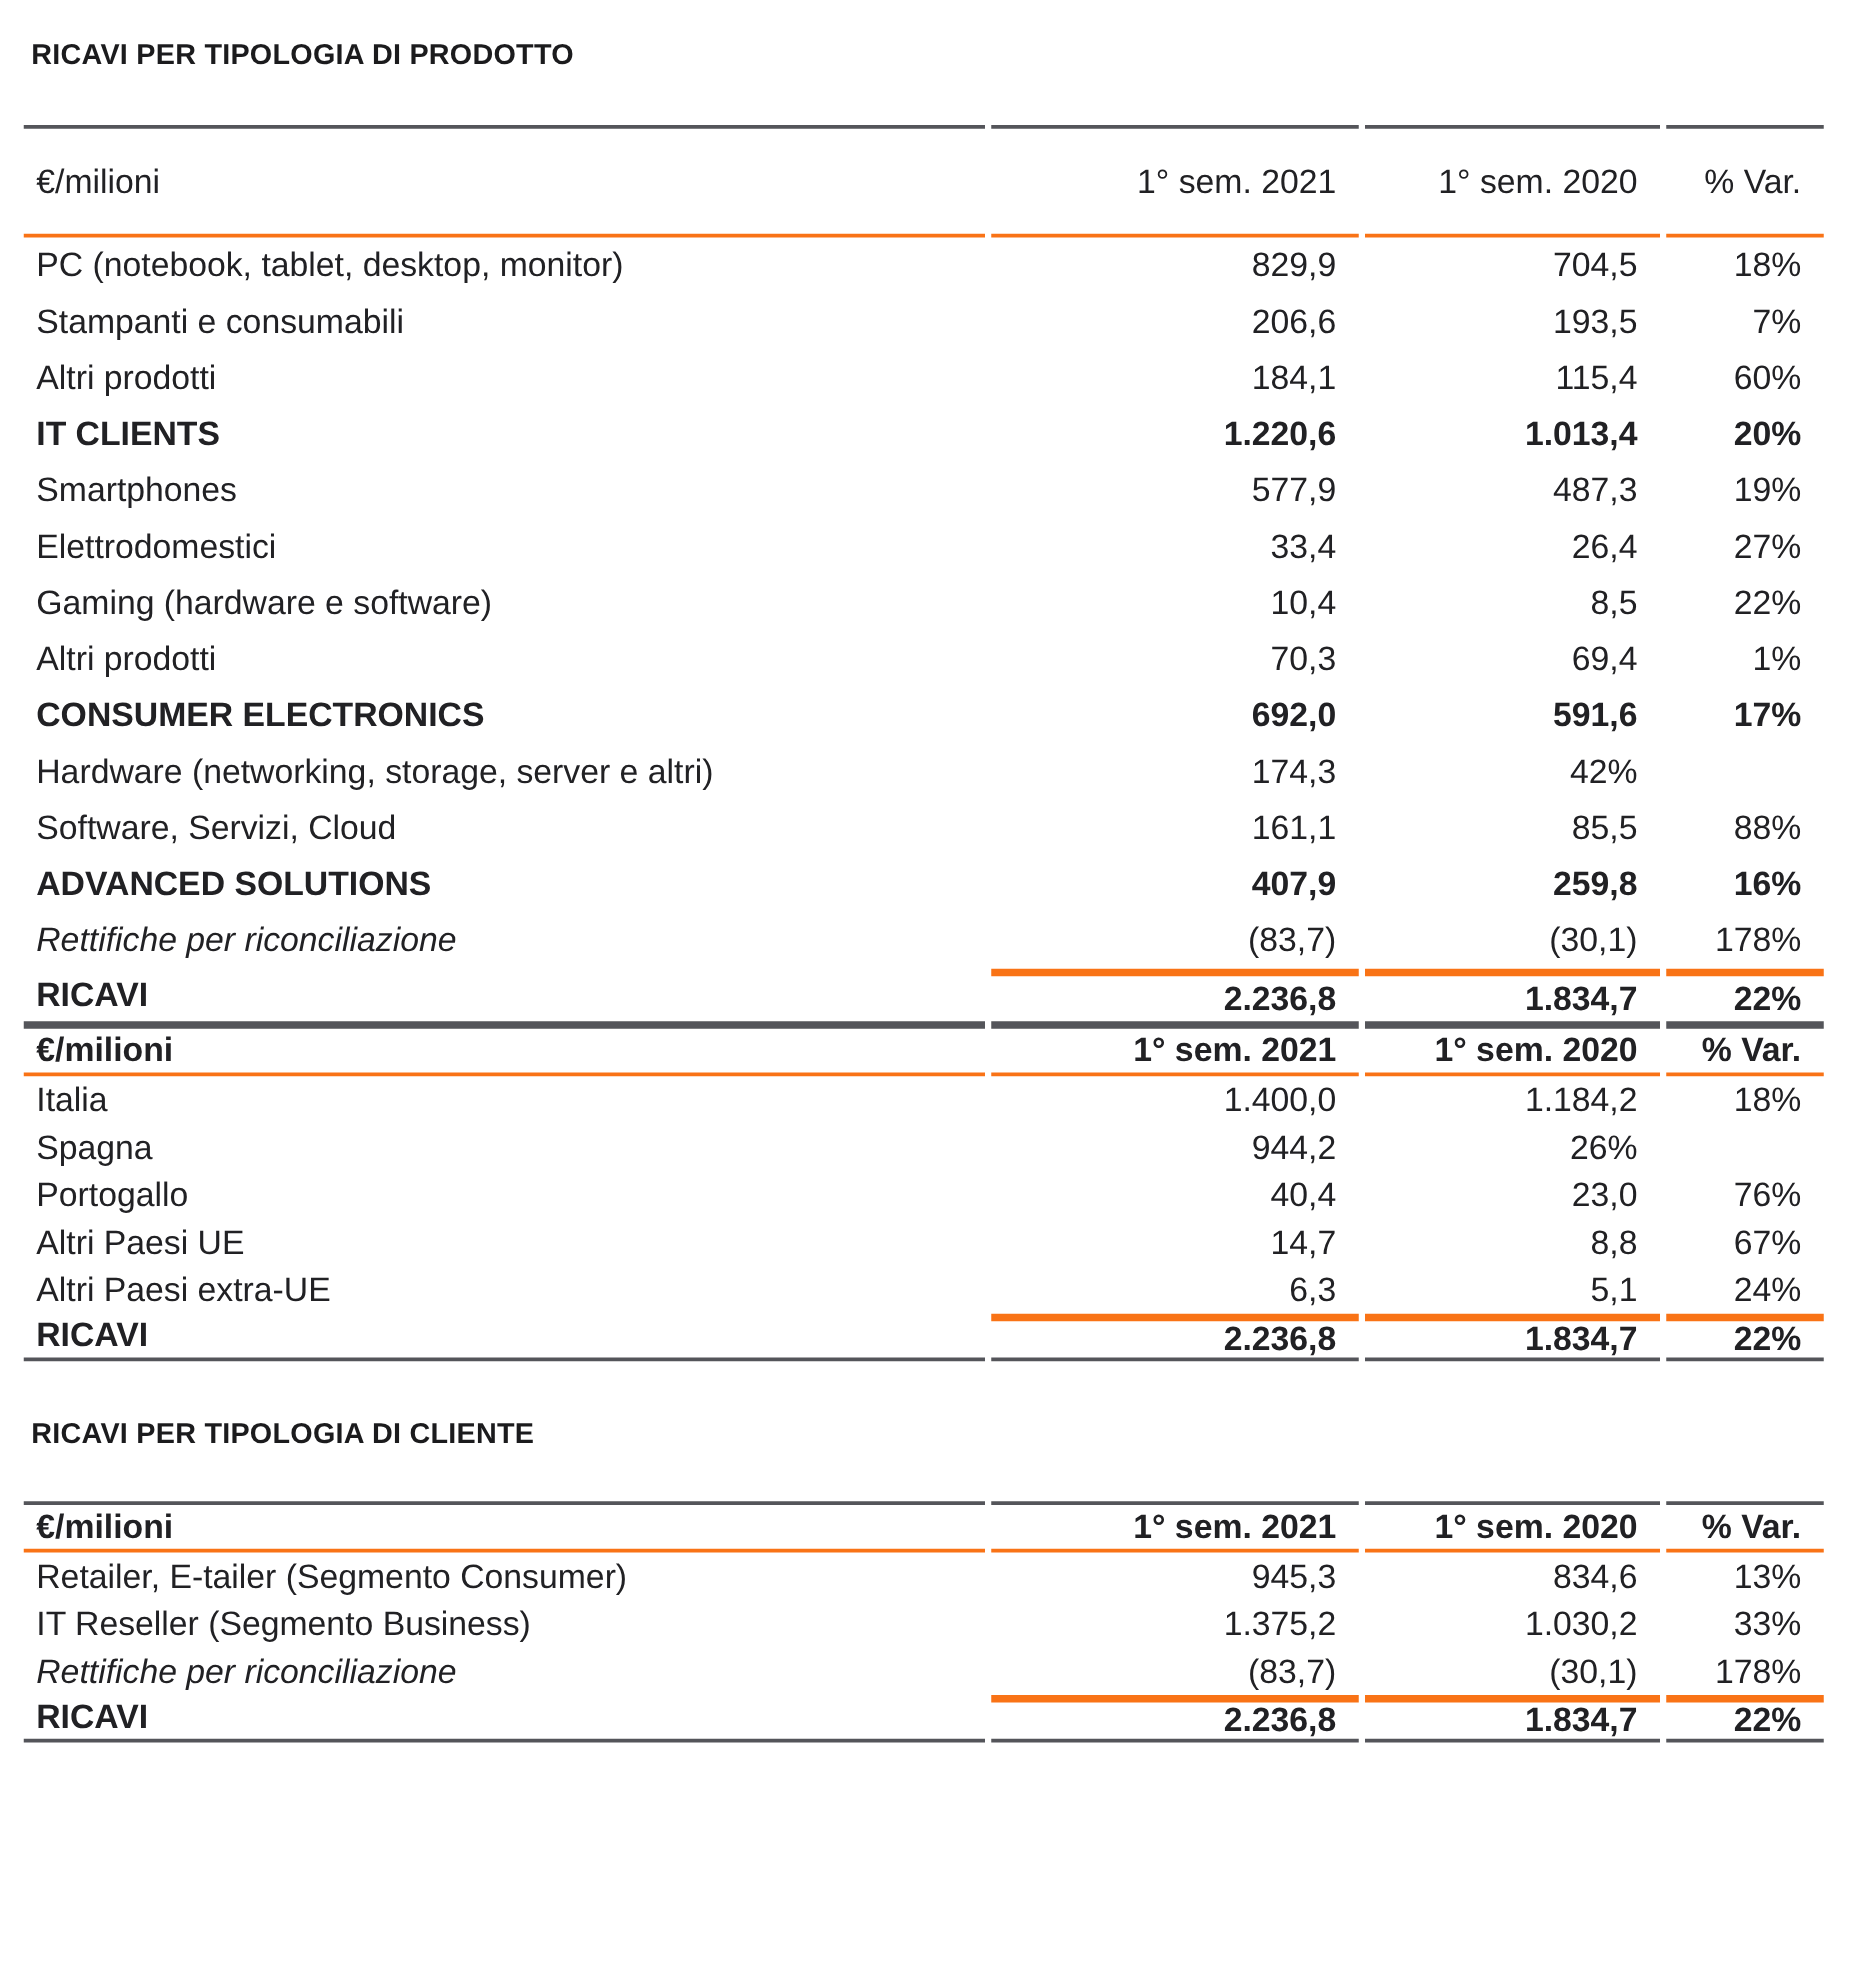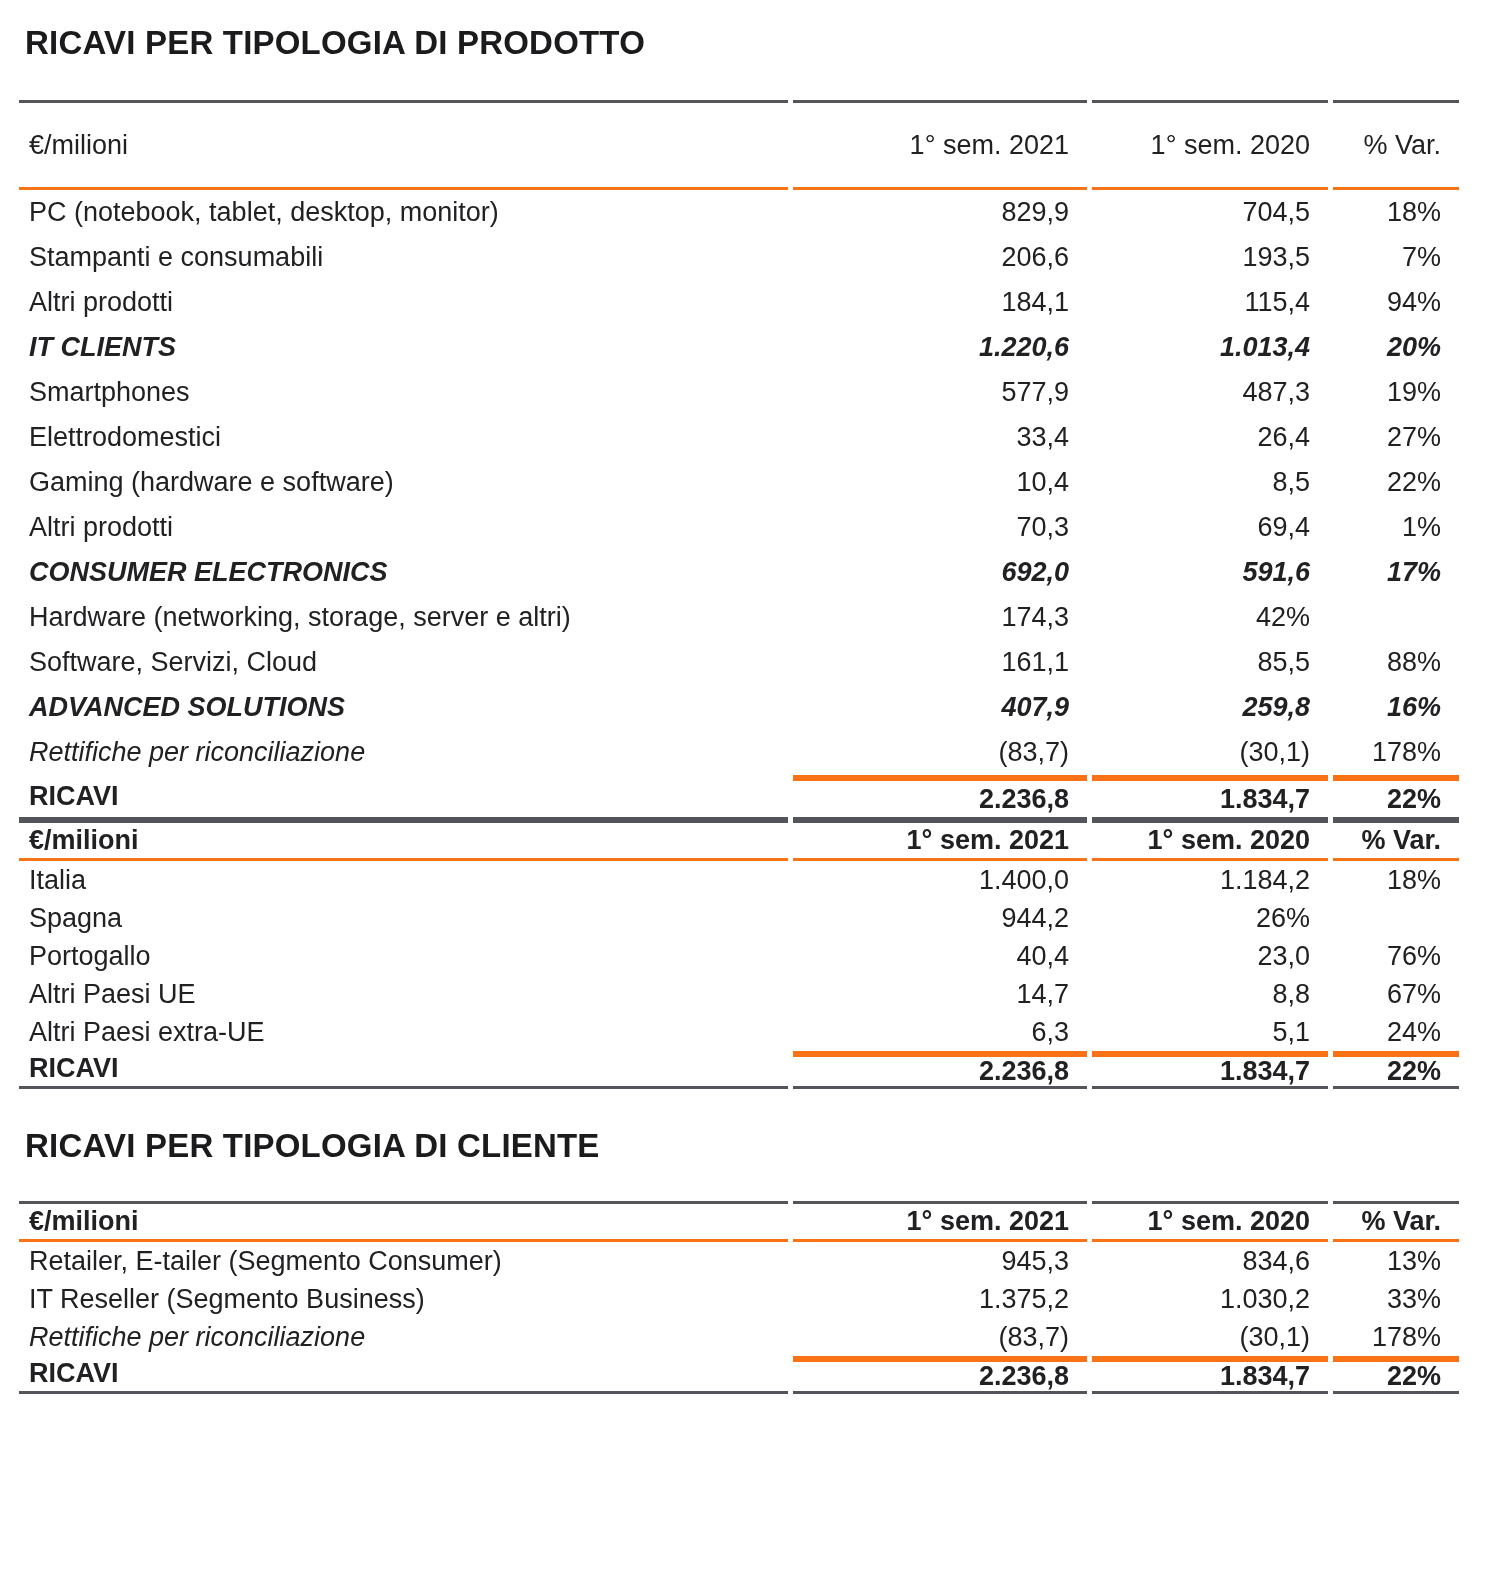--- a/index.html
+++ b/index.html
@@ -7,21 +7,21 @@
   .page {
     position: relative;
     width: 1500px;
     height: 1579px;
     background: #ffffff;
     font-family: "Liberation Sans", sans-serif;
     color: #212124;
     overflow: hidden;
   }
   .section-title {
-    font-size: 33px;
+    font-size: 23px;
     font-weight: 700;
     letter-spacing: 0.2px;
     line-height: 34px;
     margin: 40px 25px 40px 25px;
     color: #1b1b1d;
   }
   .section-product .section-title { margin-top: 26px; }
   .section-customer .section-title { margin-bottom: 38px; }
 
   .rtable {
@@ -50,21 +50,21 @@
   }
   .t-product .trow.header .cell { height: 90px; }
   .t-geo .trow.header .cell,
   .t-customer .trow.header .cell { height: 41px; font-weight: 700; }
 
   
   .t-product .rows .trow .cell { height: 45px; }
   .t-geo .rows .trow .cell,
   .t-customer .rows .trow .cell { height: 38px; }
 
-  .trow.subtotal .cell { font-weight: 700; font-style: italic; }
+  .trow.subtotal .cell { font-weight: 700; }
   .trow.adjustment .cell.label { font-style: italic; }
   .trow.total .cell { font-weight: 700; border-bottom: 3px solid #54555a; }
   .trow.total .cell.num { border-top: 6px solid #f97316; text-align: right; }
 </style>
 </head>
 <body>
 
 <div class="page">
 
   <section class="section-product">
@@ -86,21 +86,21 @@
           <div class="trow normal">
             <div class="cell label">Stampanti e consumabili</div>
             <div class="cell num">206,6</div>
             <div class="cell num">193,5</div>
             <div class="cell num">7%</div>
           </div>
           <div class="trow normal">
             <div class="cell label">Altri prodotti</div>
             <div class="cell num">184,1</div>
             <div class="cell num">115,4</div>
-            <div class="cell num">94%</div>
+            <div class="cell num">60%</div>
           </div>
           <div class="trow subtotal">
             <div class="cell label">IT CLIENTS</div>
             <div class="cell num">1.220,6</div>
             <div class="cell num">1.013,4</div>
             <div class="cell num">20%</div>
           </div>
           <div class="trow normal">
             <div class="cell label">Smartphones</div>
             <div class="cell num">577,9</div>

